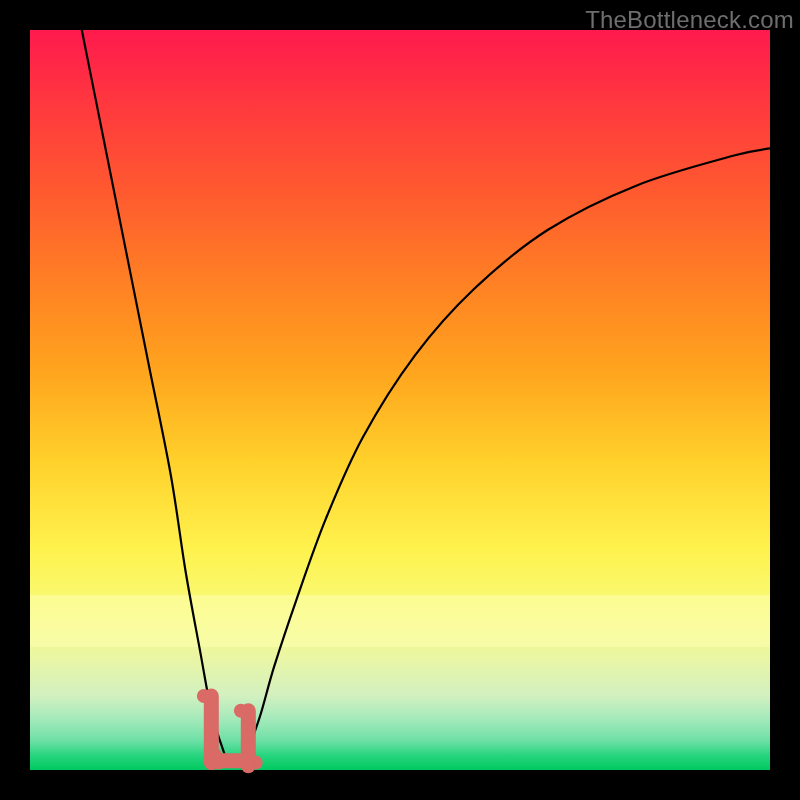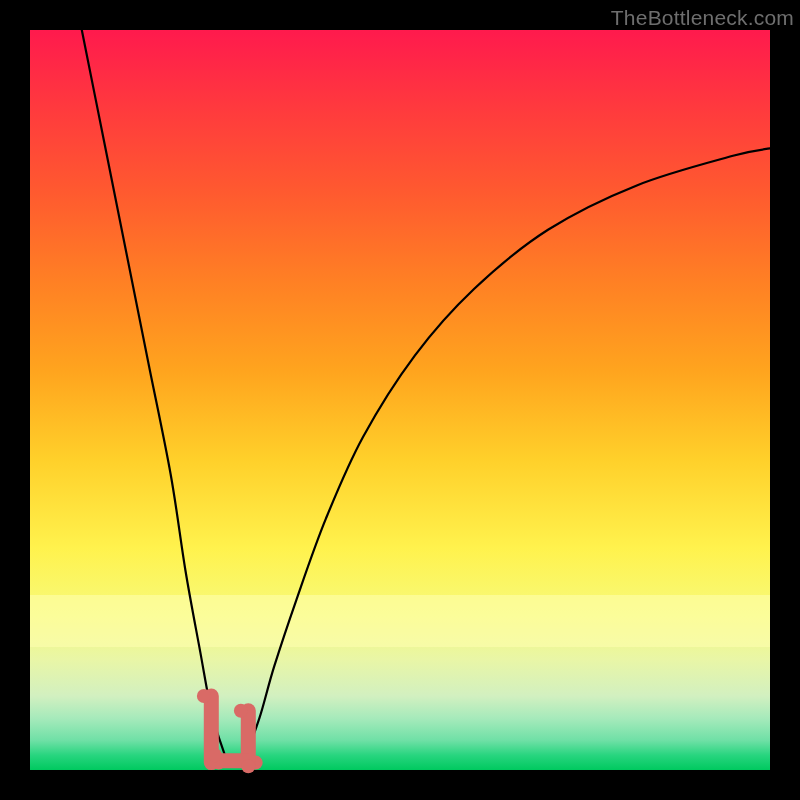--- a/index.html
+++ b/index.html
@@ -47,21 +47,21 @@
     top: 565px;
     height: 52px;
     background: #ffffb3;
     opacity: 0.55;
   }
   .watermark {
     position: absolute;
     top: 6px;
     right: 6px;
     color: #6e6e6e;
-    font-size: 21px;
+    font-size: 24px;
     letter-spacing: 0.2px;
   }
   svg.curve {
     position: absolute;
     top: 30px;
     left: 30px;
     width: 740px;
     height: 740px;
     overflow: visible;
   }

